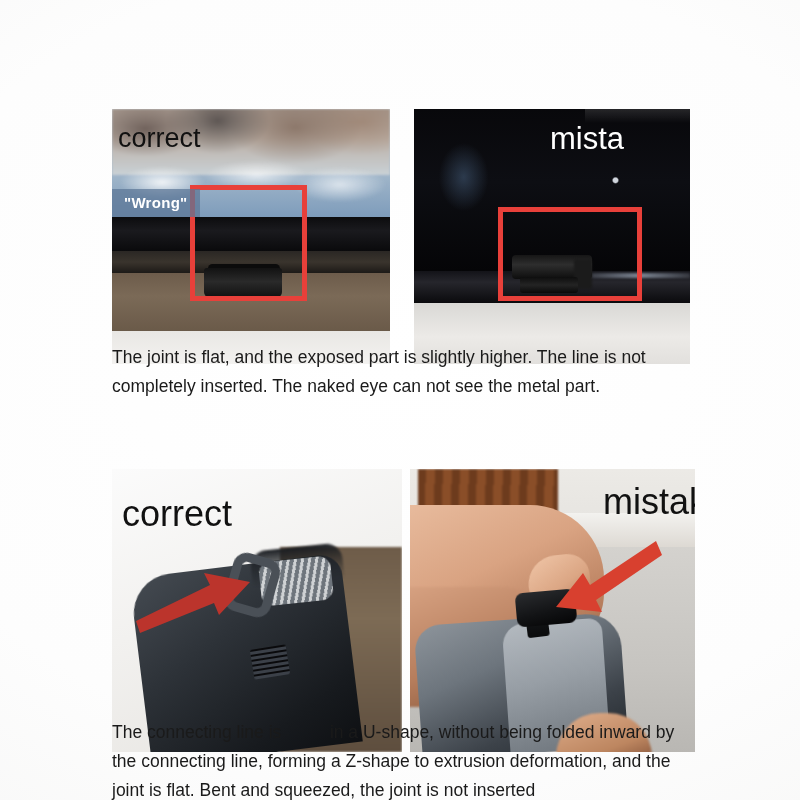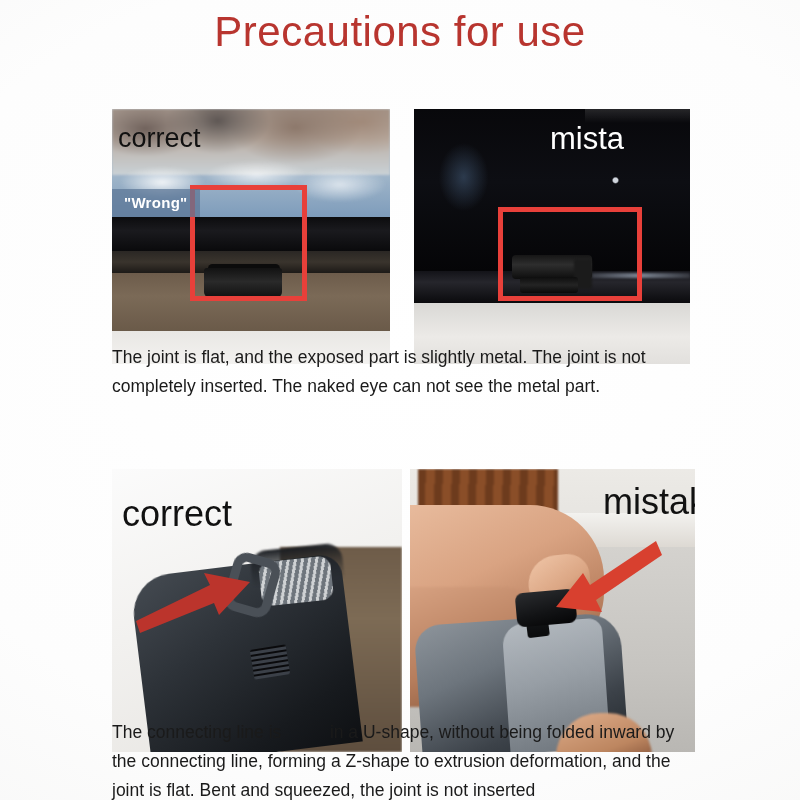--- a/index.html
+++ b/index.html
@@ -289,21 +289,20 @@
     background: linear-gradient(160deg,#dfae8c 0%, #bd8660 70%, #8e5c40 100%);
     border-radius: 44px 44px 0 0; filter: blur(0.8px);
   }
   .br-arrow { position: absolute; left: 0; top: 0; width: 100%; height: 100%; z-index: 4; }
 </style>
 </head>
 <body>
 
 <div class="page">
 
-  <div class="title">Precautions for use</div>
 
   <div class="panel" id="panel-tl">
     <div class="tl-art">
       <div class="tl-sky"></div>
       <div class="tl-rock"></div>
       <div class="tl-wave"></div>
       <div class="tl-screenbar"></div>
       <div class="tl-bezel"></div>
       <div class="tl-desk"></div>
       <div class="tl-floor"></div>
@@ -328,21 +327,21 @@
       <div class="tr-plug"></div>
       <div class="tr-plug3"></div>
       <div class="tr-plug2"></div>
     </div>
 
     <div class="red-box" style="left:84px; top:98px; width:144px; height:94px;"></div>
 
     <div class="panel-label" style="left:136px; top:12px; font-size:31px; color:#ffffff;">mista</div>
   </div>
 
-  <div class="caption" style="left:112px; top:343px; width:588px;">The joint is flat, and the exposed part is slightly metal. The joint is not completely inserted. The naked eye can not see the metal part.</div>
+  <div class="caption" style="left:112px; top:343px; width:588px;">The joint is flat, and the exposed part is slightly higher. The line is not completely inserted. The naked eye can not see the metal part.</div>
 
   <div class="panel" id="panel-bl">
     <div style="position:absolute;inset:0;">
       <div class="bl-bg"></div>
       <div class="bl-wood"></div>
       <div class="bl-body"></div>
       <div class="bl-knurl-shadow"></div>
       <div class="bl-knurl"></div>
       <div class="bl-loop"></div>
       <div class="bl-vent"></div>

